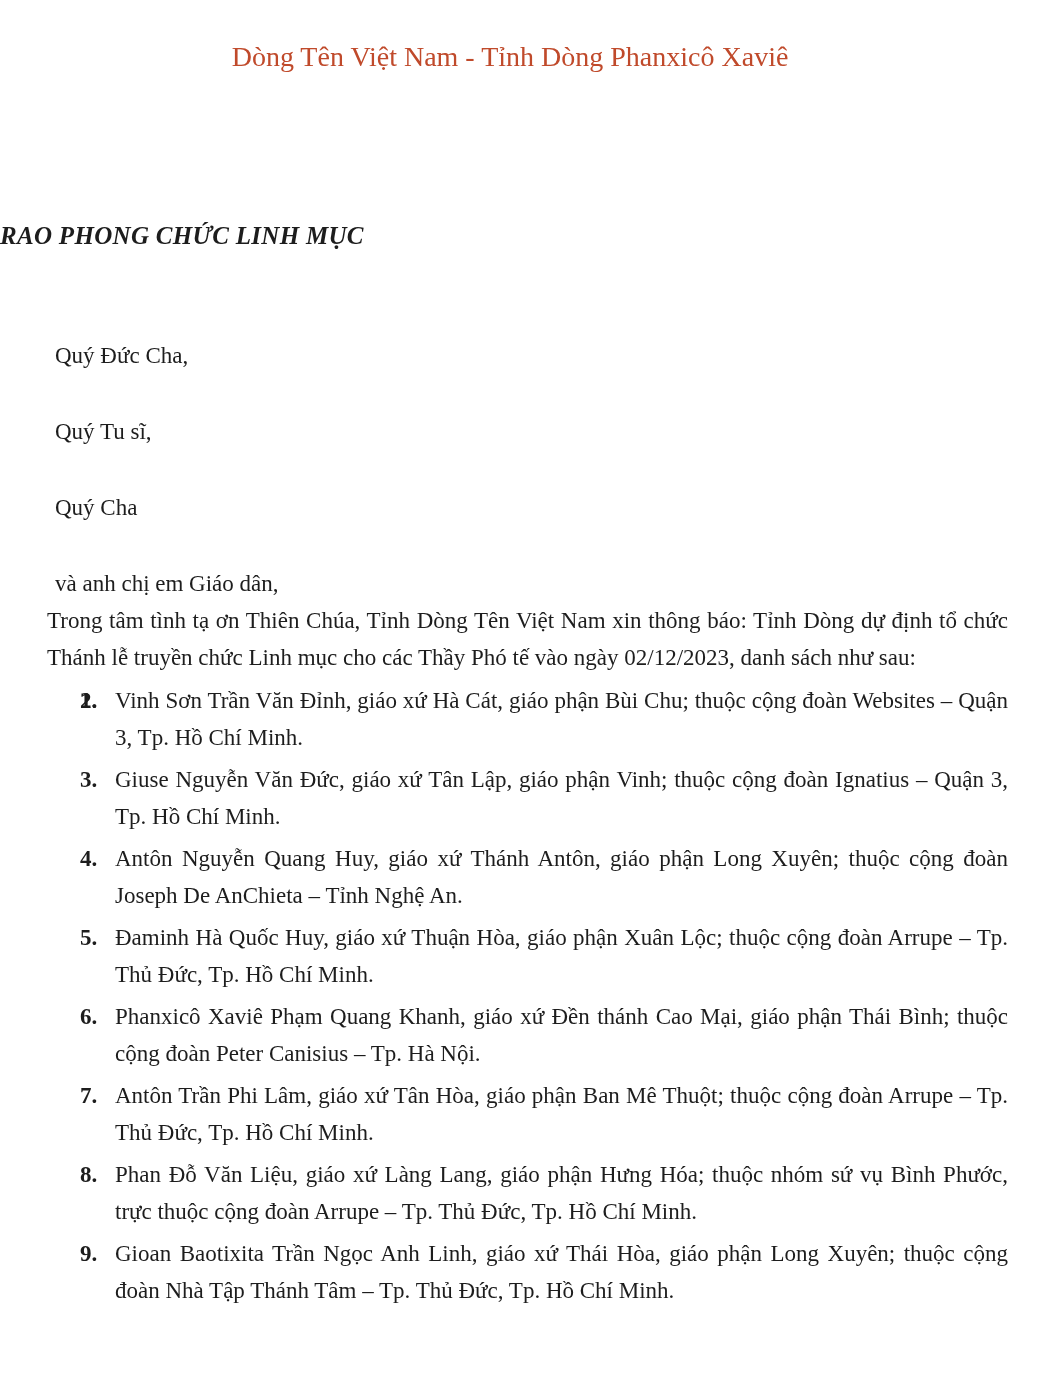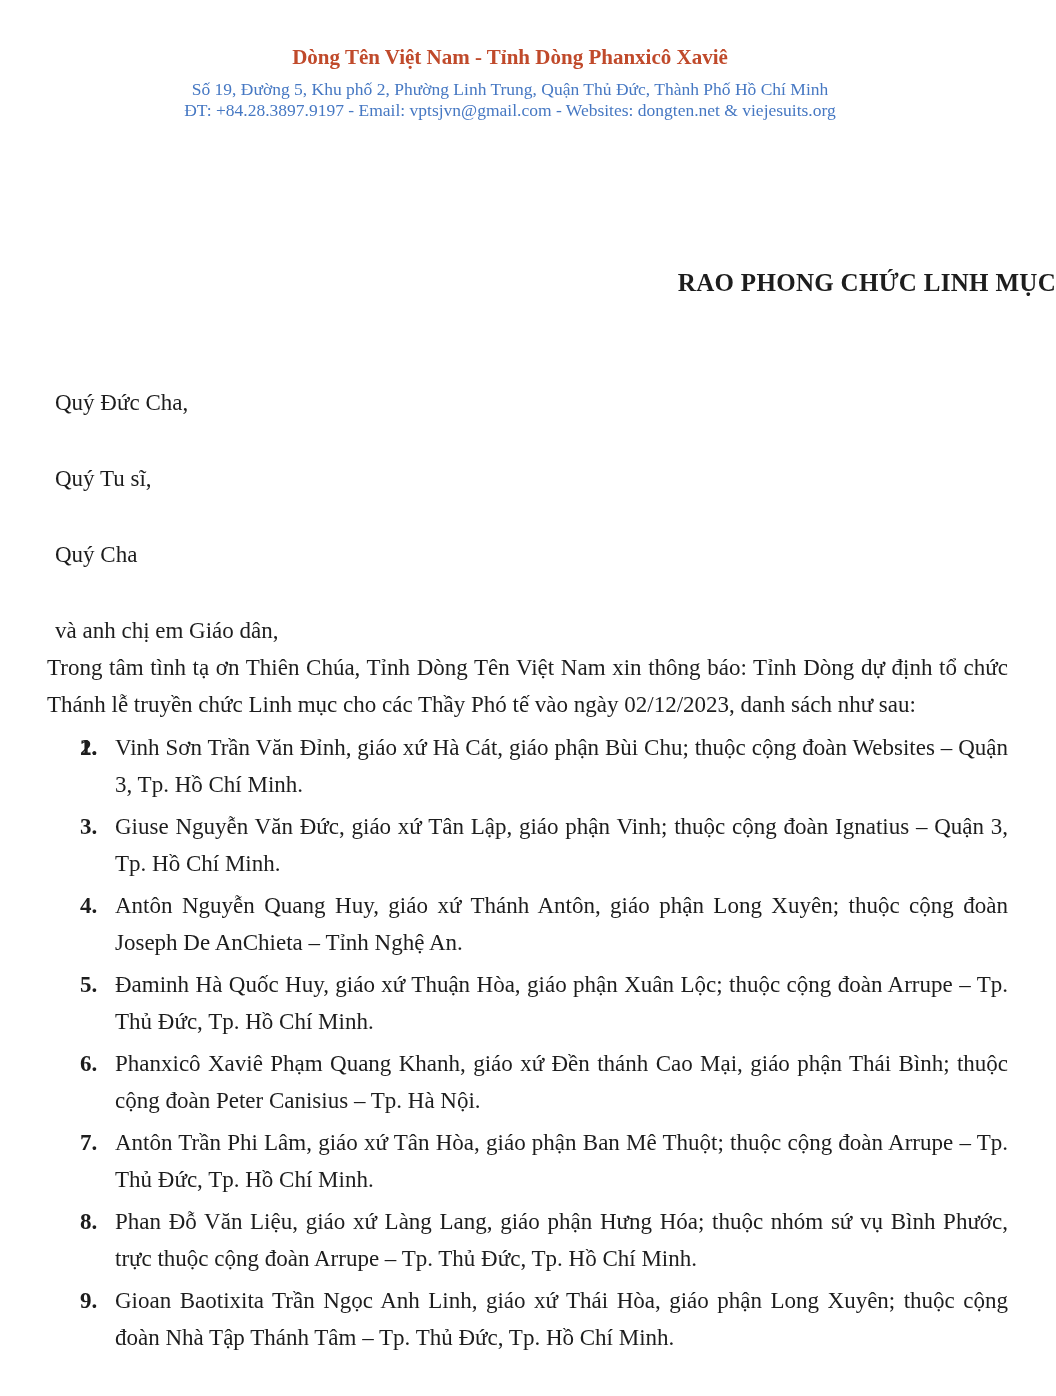--- a/index.html
+++ b/index.html
@@ -5,51 +5,47 @@
   html,body{margin:0;padding:0;background:#e8e8e8;}
   .page{
     width:1056px;height:1396px;background:#ffffff;position:relative;
     margin:0 auto;overflow:hidden;
     font-family:"Liberation Serif","DejaVu Serif",serif;
     color:var(--text-color,#1d1d1d);
   }
   
   .letterhead{padding-top:40px;padding-right:36px;text-align:center;}
   .org-name{
-    font-size:21px;line-height:34px;font-weight:700;
+    font-size:28px;line-height:34px;font-weight:400;
     color:var(--org-color,#c04a2b);
   }
   .letterhead-sub{margin-top:5px;font-size:17.5px;line-height:21px;color:var(--blue-color,#4678c3);}
   .letterhead-sub div{white-space:nowrap;}
   
   .doc-title{
-    margin-top:148px;text-align:right;
-    font-size:25px;font-weight:700;letter-spacing:.3px;
+    margin-top:148px;text-align:left;padding-right:102px;
+    font-size:25px;font-weight:700;letter-spacing:.3px;font-style:italic;
   }
   .content{margin:0 48px 0 47px;font-size:23px;line-height:37px;}
   .salutation{display:flex;margin-top:48px;padding-left:8px;}
   .salutation-label{flex:0 0 140px;}
   .salutation-lines div{white-space:nowrap;margin-top:39px;}
   .intro{margin-top:0;text-align:justify;}
   .list{margin-top:6px;}
   .list-item{position:relative;padding-left:68px;text-align:justify;}
   .list-item + .list-item{margin-top:5px;}
   .list-item .num{position:absolute;left:33px;top:0;font-weight:700;}
 </style>
 </head>
 <body>
 
 <div class="page" style="--org-color: #c04a2b; --blue-color: #4678c3; --text-color: #1d1d1d;">
 
   <div class="letterhead">
     <div class="org-name">Dòng Tên Việt Nam - Tỉnh Dòng Phanxicô Xaviê</div>
-    <div class="letterhead-sub">
-      <div>Số 19, Đường 5, Khu phố 2, Phường Linh Trung, Quận Thủ Đức, Thành Phố Hồ Chí Minh</div>
-      <div>ĐT: +84.28.3897.9197 - Email: vptsjvn@gmail.com - Websites: dongten.net &amp; viejesuits.org</div>
-    </div>
   </div>
 
   <div class="doc-title">RAO PHONG CHỨC LINH MỤC</div>
 
   <div class="content">
 
     <div class="salutation">
       <div class="salutation-lines">
         <div>Quý Đức Cha,</div>
         <div>Quý Tu sĩ,</div>

